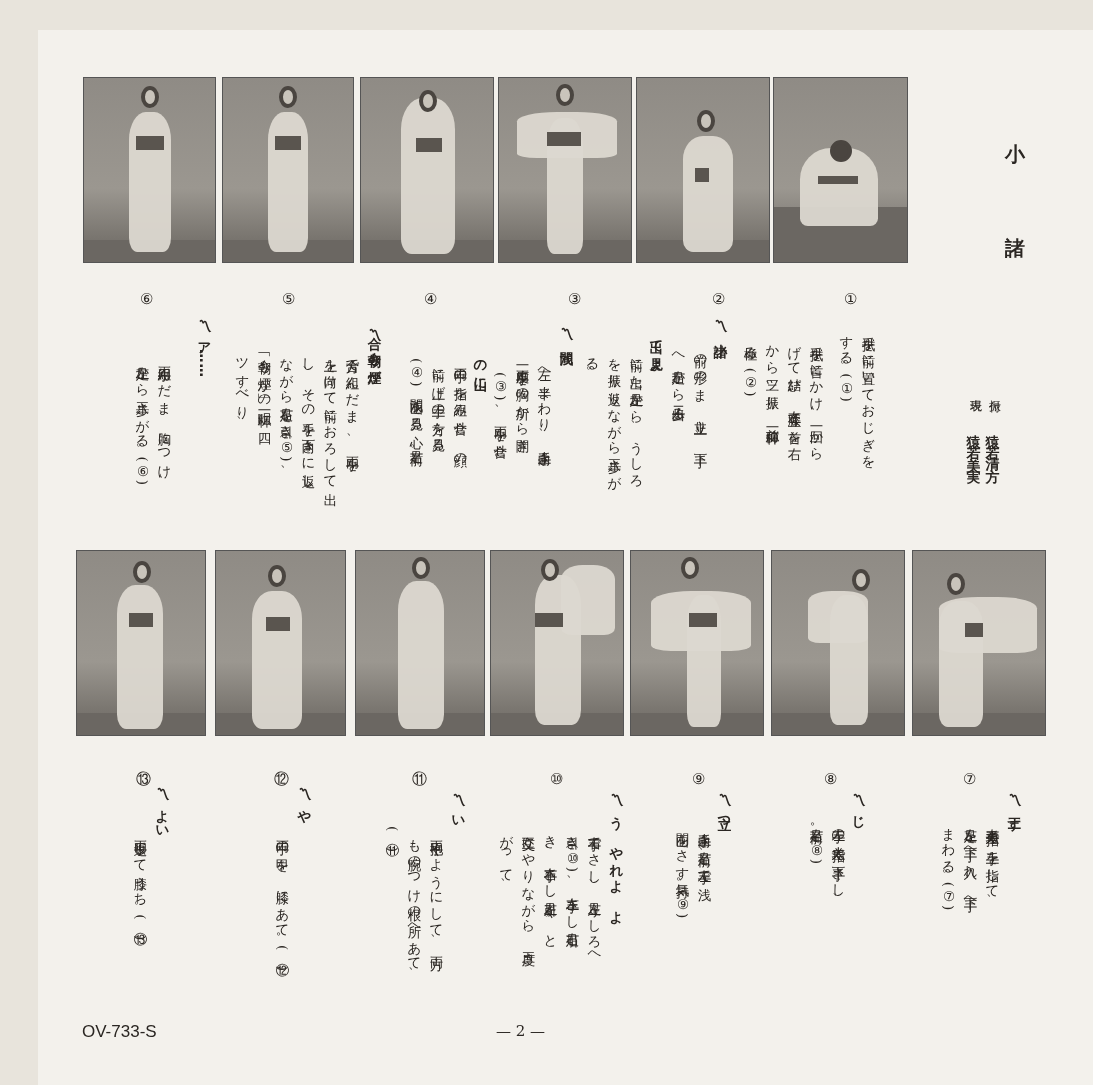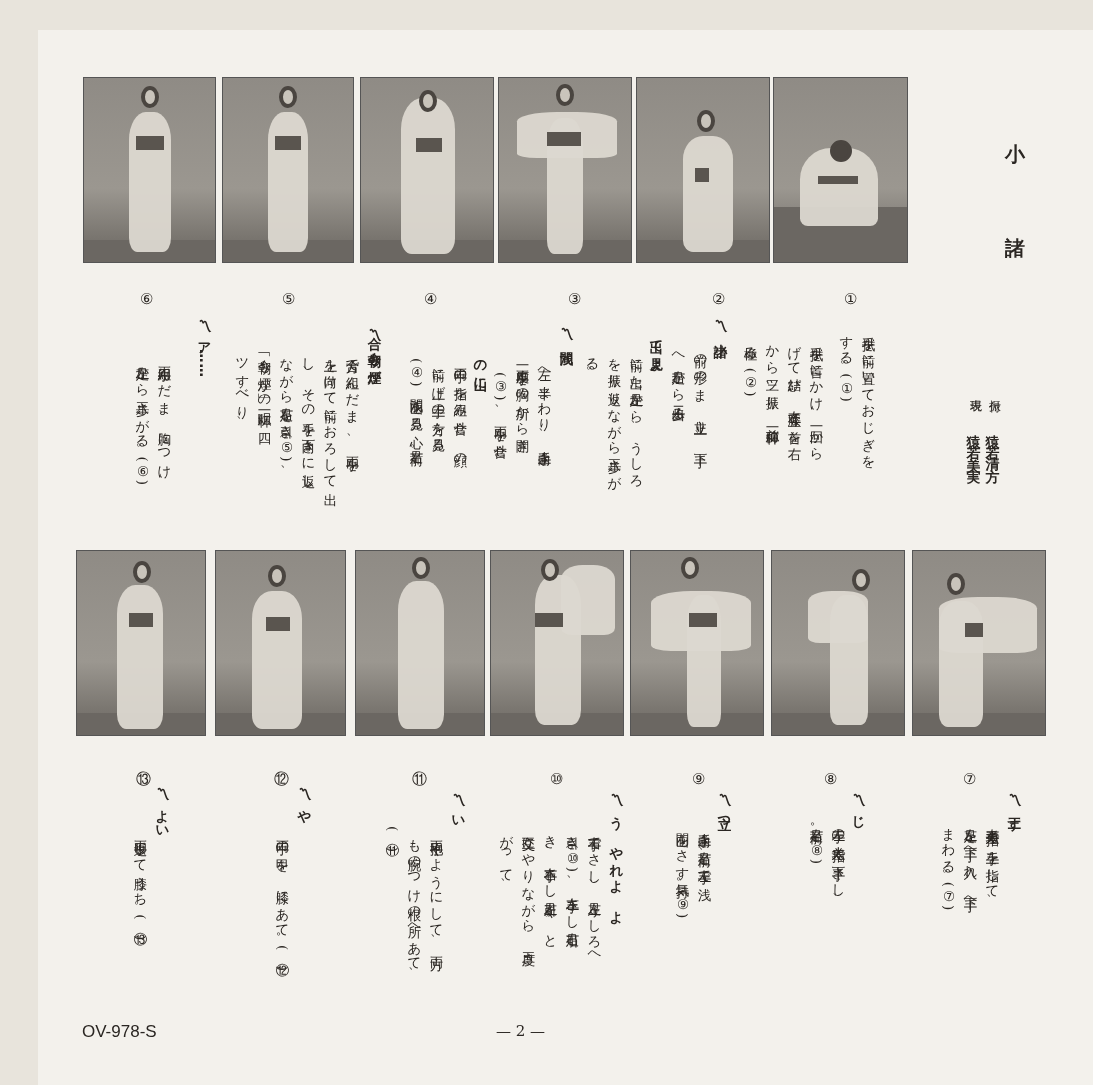--- a/index.html
+++ b/index.html
@@ -192,15 +192,15 @@
   <div class="vcol" style="left:344px;top:796px;">(⑪)</div>
 
   <div class="num" style="left:236px;top:740px;">⑫</div>
   <div class="vcol bold" style="left:256px;top:756px;">〽や</div>
   <div class="vcol" style="left:234px;top:800px;">両手の甲を、膝にあて。(⑫)</div>
 
   <div class="num" style="left:98px;top:740px;">⑬</div>
   <div class="vcol bold" style="left:114px;top:756px;">〽よい</div>
   <div class="vcol" style="left:92px;top:800px;">両手返して膝うち。(⑬)</div>
 
-  <div class="footer" style="left:44px;top:992px;">OV-978-S</div>
+  <div class="footer" style="left:44px;top:992px;">OV-733-S</div>
   <div class="footer" style="left:458px;top:992px;font-family:'DejaVu Serif',serif;font-size:15px;">— 2 —</div>
 </div>
 
 </body></html>

